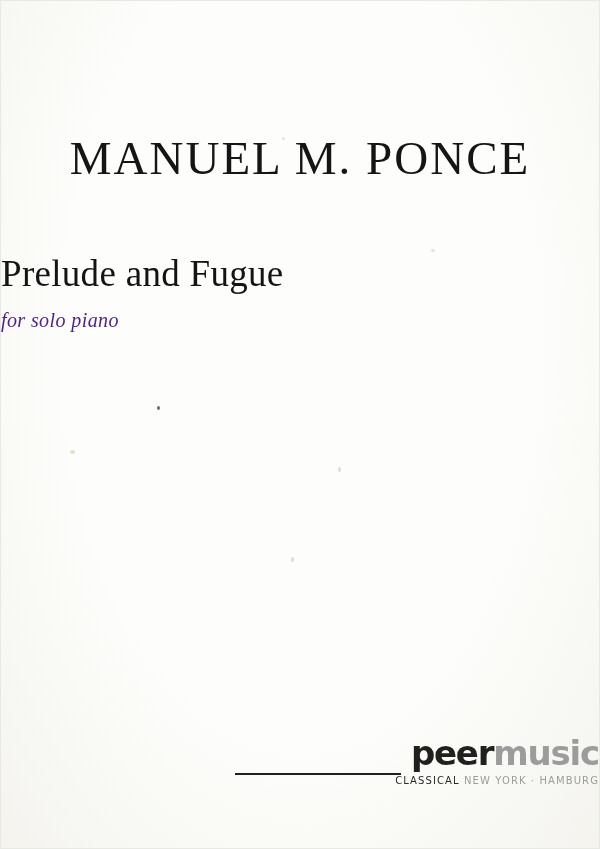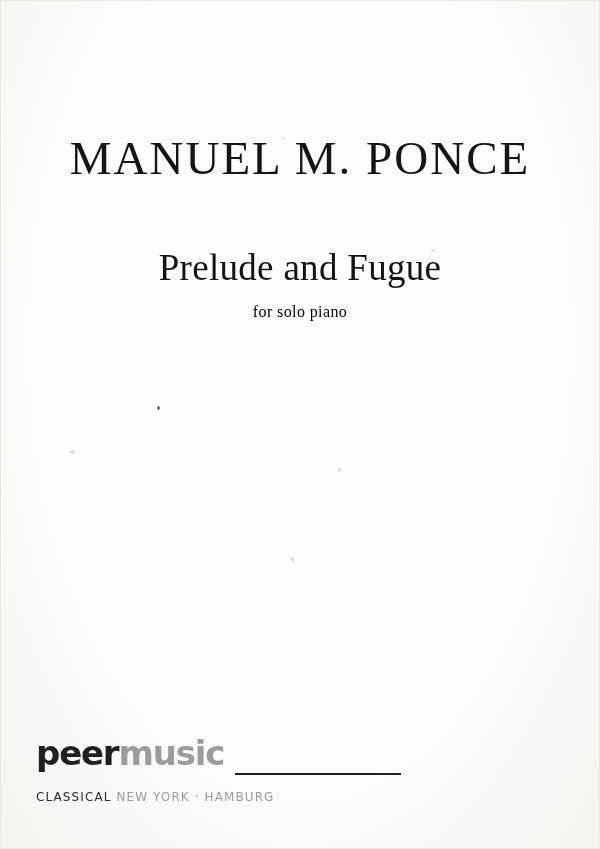--- a/index.html
+++ b/index.html
@@ -43,78 +43,78 @@
     font-size: 39px;
     letter-spacing: 2.0px;
     font-weight: 400;
     color: #151515;
     font-variant: small-caps;
   }
   .composer .big { font-size: 47px; }
 
   .title-block {
     position: absolute;
-    top: 244px;
+    top: 250px;
     left: 0;
     right: 0;
-    text-align: center;
   }
   .title-line {
     font-family: "Liberation Serif", serif;
     font-size: 37px;
     line-height: 46px;
     color: #141414;
     font-weight: 400;
     letter-spacing: 0.3px;
   }
   .subtitle {
     margin-top: 12px;
     font-family: "Liberation Serif", serif;
-    font-size: 16px;
-    color: #000000;
+    font-style: italic;
+    font-size: 20px;
+    color: #4c1d95;
     letter-spacing: 0.4px;
   }
 
   
   .speck { position: absolute; background: #b9b39a; border-radius: 50%; opacity: .55; }
   .speck.s1 { left: 156px; top: 405px; width: 3px; height: 4px; background:#4a4a42; opacity:.8; }
   .speck.s2 { left: 69px;  top: 449px; width: 5px; height: 4px; background:#cfc79f; }
   .speck.s3 { left: 337px; top: 466px; width: 3px; height: 5px; background:#cbc49e; }
   .speck.s4 { left: 290px; top: 556px; width: 3px; height: 5px; background:#c9c29c; }
   .speck.s5 { left: 281px; top: 136px; width: 3px; height: 3px; background:#d6cfae; }
   .speck.s6 { left: 430px; top: 248px; width: 4px; height: 3px; background:#d6cfae; }
 
   
   .logo {
     position: absolute;
     left: 0; right: 0;
     top: 735px;
-    text-align: left;
+    text-align: right;
     padding-left: 35px;
   }
   .logo-word {
     font-family: "DejaVu Sans", sans-serif;
     font-weight: 700;
     font-size: 34px;
     letter-spacing: -1.2px;
     line-height: 34px;
     display: inline-block;
   }
   .logo-peer { color: #20201f; }
   .logo-music { color: #9c9c9c; }
   .logo-rule {
     width: 166px;
     height: 2px;
     background: #20201f;
     margin: 3px auto 0 auto;
   }
   .logo-sub {
-    margin-top: 15px;
+    margin-top: 0;
     font-family: "DejaVu Sans", sans-serif;
-    font-size: 12px;
+    font-size: 10px;
     letter-spacing: 1.1px;
     color: #2b2b2b;
   }
   .logo-sub .ny { color: #9c9c9c; }
 </style>
 </head>
 <body>
 
 <div class="page">
 

